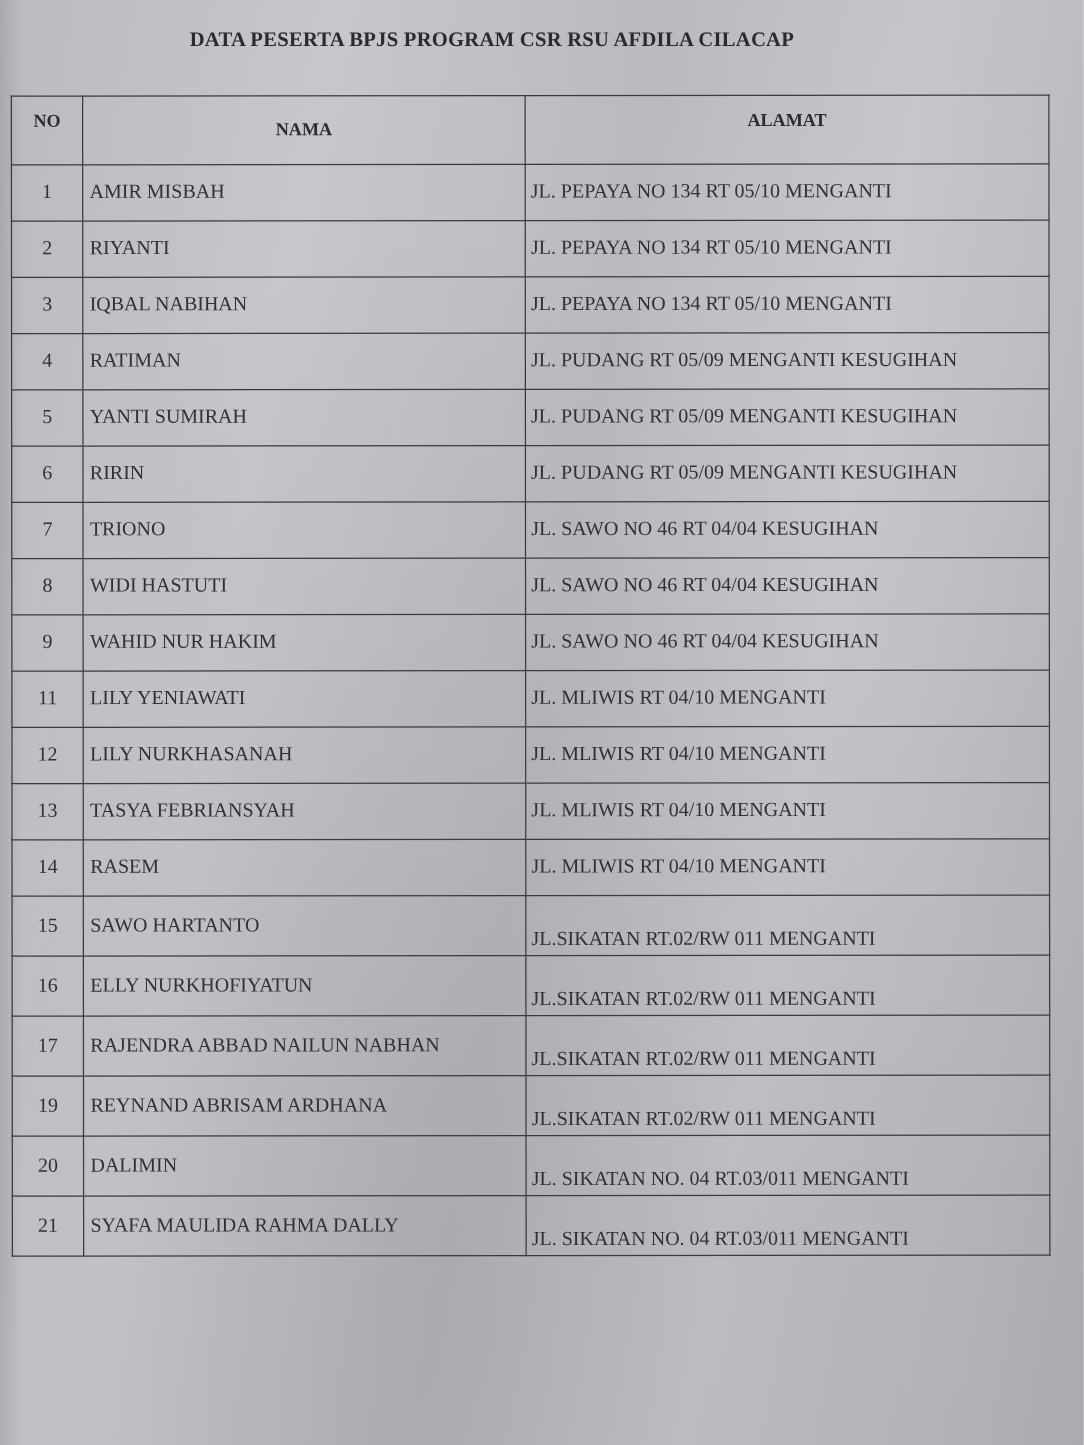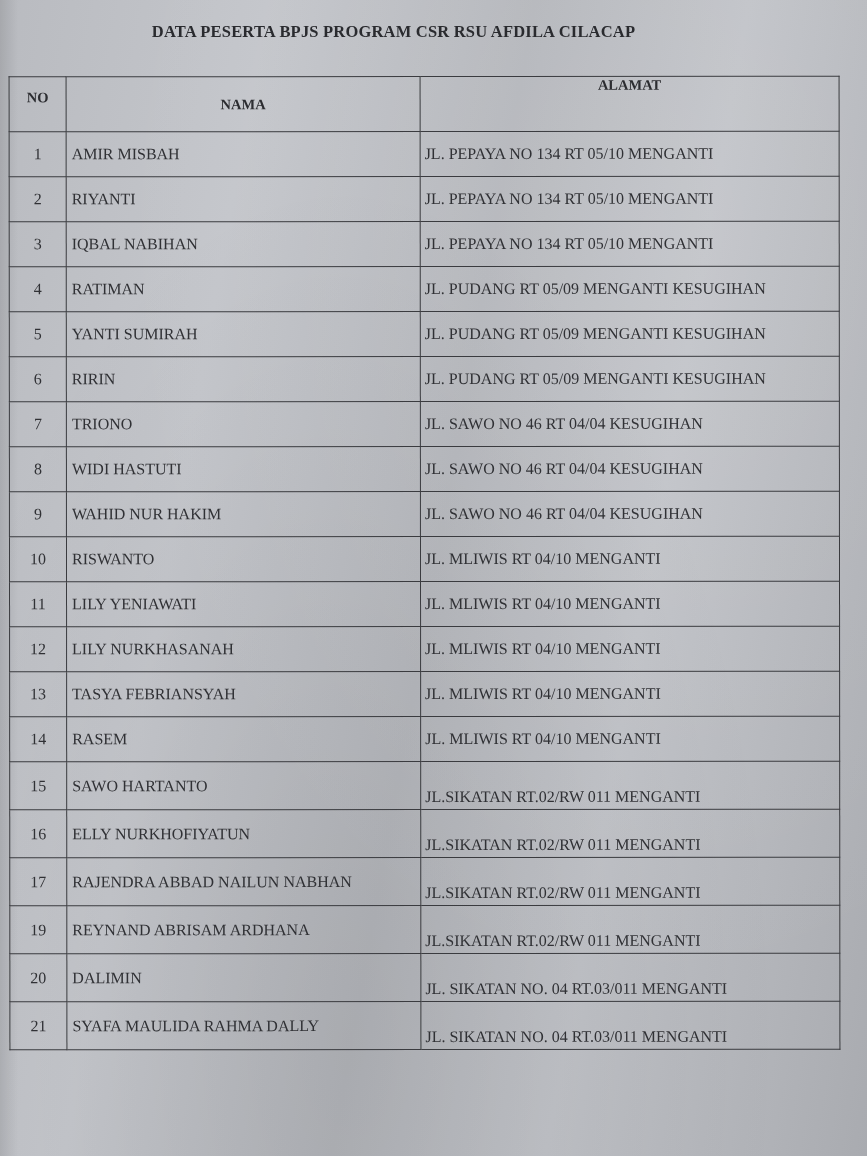--- a/index.html
+++ b/index.html
@@ -58,21 +58,21 @@
       overflow: visible;
     }
     th {
       height: 42px;
       font-weight: bold;
       font-size: 14.5px;
       color: #2c2d31;
     }
     th.col-no { text-align: center; vertical-align: top; padding-top: 12px; }
     th.col-nama { text-align: center; }
-    th.col-alamat { text-align: center; vertical-align: top; }
+    th.col-alamat { text-align: center; vertical-align: top; padding-top: 12px; }
     td.no {
       text-align: center;
       font-size: 16px;
     }
     td.nama {
       padding-left: 5px;
     }
     td.alamat {
       padding-left: 4px;
     }
@@ -145,25 +145,20 @@
         <td class="no">8</td>
         <td class="nama">WIDI HASTUTI</td>
         <td class="alamat">JL. SAWO NO 46 RT 04/04 KESUGIHAN</td>
       </tr>
       <tr>
         <td class="no">9</td>
         <td class="nama">WAHID NUR HAKIM</td>
         <td class="alamat">JL. SAWO NO 46 RT 04/04 KESUGIHAN</td>
       </tr>
       <tr>
-        <td class="no">10</td>
-        <td class="nama">RISWANTO</td>
-        <td class="alamat">JL. MLIWIS RT 04/10 MENGANTI</td>
-      </tr>
-      <tr>
         <td class="no">11</td>
         <td class="nama">LILY YENIAWATI</td>
         <td class="alamat">JL. MLIWIS RT 04/10 MENGANTI</td>
       </tr>
       <tr>
         <td class="no">12</td>
         <td class="nama">LILY NURKHASANAH</td>
         <td class="alamat">JL. MLIWIS RT 04/10 MENGANTI</td>
       </tr>
       <tr>

